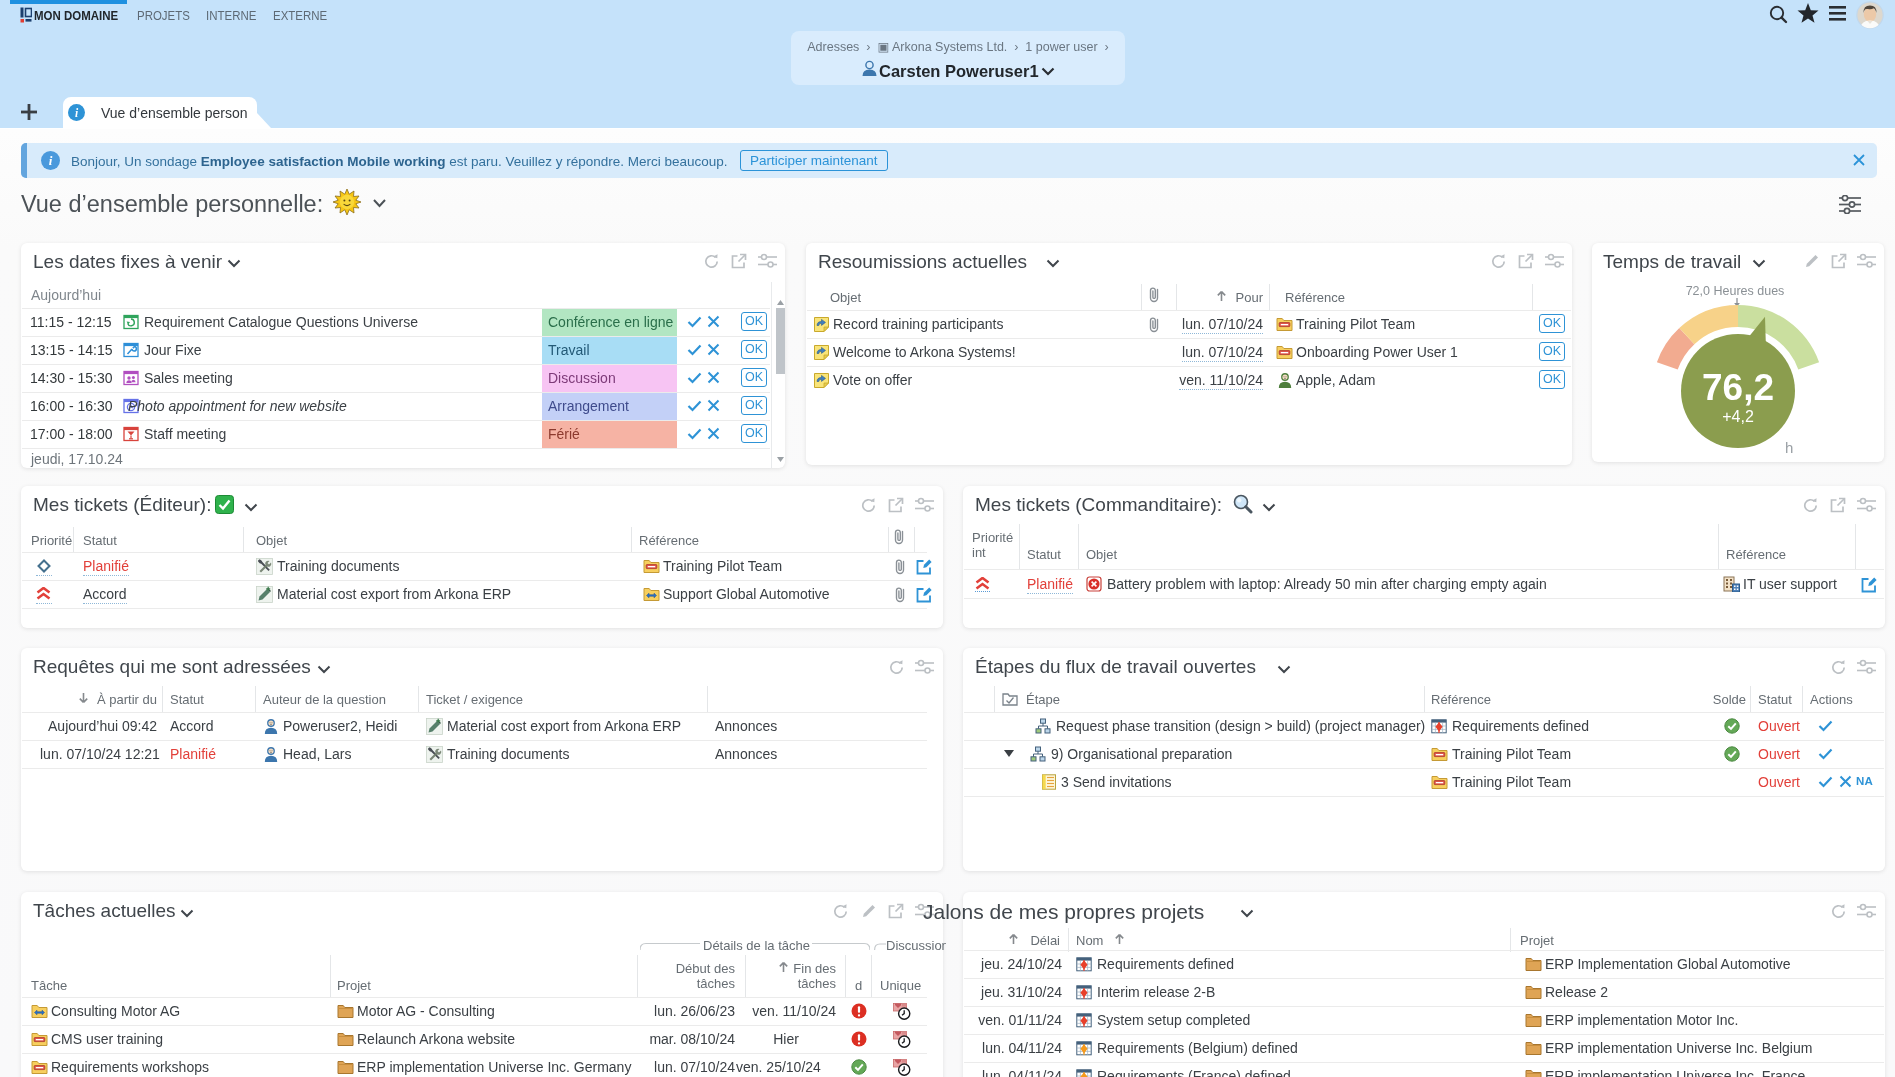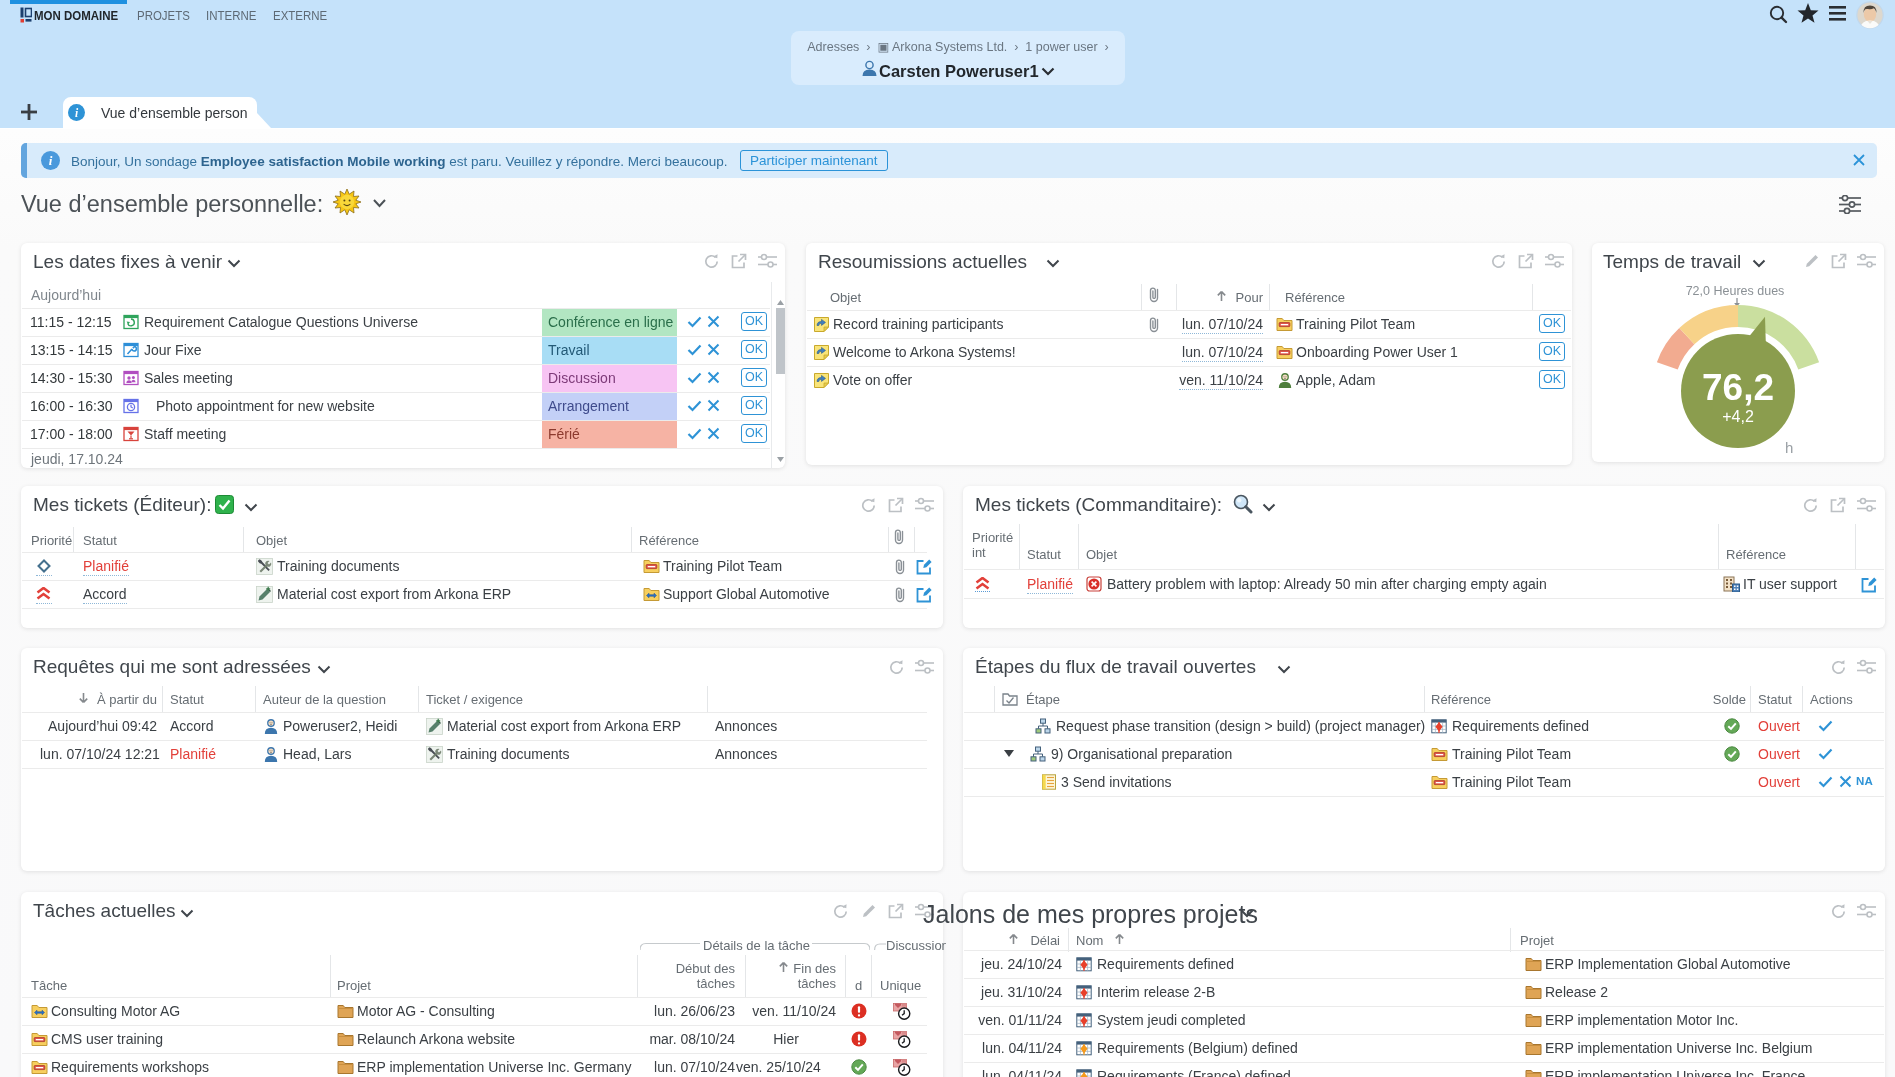--- a/index.html
+++ b/index.html
@@ -215,21 +215,21 @@
   </svg>
 <div class="okbtn" style="left:741px;top:368px;">OK</div>
 <div class="sep" style="left:22px;top:392px;width:748px;"></div>
 <div class="abs cell" style="left:30px;top:398px;color:#33383b;">16:00 - 16:30</div>
 <svg class="abs" style="left:123px;top:398px;" width="16" height="16" viewBox="0 0 16 16">
     <rect x="1" y="1.5" width="14" height="13" fill="#fff" stroke="#6672e8" stroke-width="1.3"></rect>
     <rect x="1" y="1.5" width="14" height="2.6" fill="#6672e8"></rect>
     <circle cx="8" cy="9" r="3.6" fill="none" stroke="#6672e8" stroke-width="1.3"></circle>
     <path d="M8 6.8 V9 L9.8 10" stroke="#6672e8" stroke-width="1.2" fill="none"></path>
   </svg>
-<div class="abs cell link" style="left:156px;top:398px;">Photo appointment for new website</div>
+<div class="abs cell link" style="left:128px;top:398px;font-style:italic;">Photo appointment for new website</div>
 <div class="abs" style="left:542px;top:393px;width:135px;height:27px;background:#c3d0f7;"></div>
 <div class="abs cell" style="left:548px;top:398px;color:#3f4b8c;">Arrangement</div>
 <svg class="abs" style="left:687px;top:400px;" width="15" height="12" viewBox="0 0 15 12">
     <path d="M1.5 6 L5.5 10 L13.5 1.5" fill="none" stroke="#2e93d6" stroke-width="2.2"></path>
   </svg>
 <svg class="abs" style="left:707px;top:399px;" width="13" height="13" viewBox="0 0 13 13">
     <path d="M1.5 1.5 L11.5 11.5 M11.5 1.5 L1.5 11.5" stroke="#2e93d6" stroke-width="2"></path>
   </svg>
 <div class="okbtn" style="left:741px;top:396px;">OK</div>
 <div class="sep" style="left:22px;top:420px;width:748px;"></div>
@@ -838,21 +838,21 @@
     <circle cx="8" cy="8" r="7.2" fill="none" stroke="#4c8a42" stroke-width="1"></circle>
     <path d="M4.3 8.2 L7 10.9 L11.8 5.4" fill="none" stroke="#fff" stroke-width="2"></path>
   </svg>
 <svg class="abs" style="left:893px;top:1059px;" width="18" height="17" viewBox="0 0 18 17">
     <rect x="0.5" y="0.5" width="13" height="7.5" fill="#e8a5a5" stroke="#c96a6a" stroke-width=".8"></rect>
     <path d="M2 2 L5 5 L8 2.2 V0.5 H2 Z" fill="#c4595f"></path>
     <rect x="8.8" y="0.5" width="4.7" height="3" fill="#d98b8b"></rect>
     <circle cx="11.2" cy="10.6" r="5.6" fill="#fff" stroke="#17191c" stroke-width="1.4"></circle>
     <path d="M11.2 7.2 V10.6 L9 12.2" fill="none" stroke="#17191c" stroke-width="1.3"></path>
   </svg>
-<div class="abs wtitle" style="left:923px;top:900px;font-size:25px;text-align:right;">Jalons de mes propres projets</div>
+<div class="abs wtitle" style="left:923px;top:900px;font-size:21px;text-align:right;">Jalons de mes propres projets</div>
 <svg class="abs" style="left:1240px;top:909px;" width="14" height="9" viewBox="0 0 14 9">
     <path d="M1.5 1.5 L7 7 L12.5 1.5" fill="none" stroke="#40464c" stroke-width="2"></path>
   </svg>
 <svg class="abs" style="left:1830px;top:903px;" width="17" height="17" viewBox="0 0 17 17">
     <path d="M14.2 8.5 A5.7 5.7 0 1 1 12.5 4.4" fill="none" stroke="#bcc0c4" stroke-width="1.7"></path>
     <path d="M9.9 4.1 L14.6 5.0 L14.3 0.8 Z" fill="#bcc0c4" transform="rotate(8 12 3)"></path>
   </svg>
 <svg class="abs" style="left:1857px;top:903px;" width="19" height="16" viewBox="0 0 19 16">
     <g stroke="#bcc0c4" stroke-width="1.6" fill="#fff">
       <line x1="0" y1="4" x2="19" y2="4"></line>
@@ -922,21 +922,21 @@
     <g stroke="#9fb3c4" stroke-width="0.7">
       <line x1="4.4" y1="4.6" x2="4.4" y2="14.8"></line>
       <line x1="8" y1="4.6" x2="8" y2="14.8"></line>
       <line x1="11.6" y1="4.6" x2="11.6" y2="14.8"></line>
       <line x1="0.8" y1="8" x2="15.2" y2="8"></line>
       <line x1="0.8" y1="11.4" x2="15.2" y2="11.4"></line>
     </g>
     <line x1="8" y1="4" x2="8" y2="15" stroke="#e8402a" stroke-width="1.2"></line>
     <path d="M8 4.2 L11.6 8.8 L8 13.4 L4.4 8.8 Z" fill="#e8402a"></path>
   </svg>
-<div class="abs cell link" style="left:1097px;top:1012px;">System jeudi completed</div>
+<div class="abs cell link" style="left:1097px;top:1012px;">System setup completed</div>
 <svg class="abs" style="left:1525px;top:1012px;" width="17" height="16" viewBox="0 0 17 16">
     <path d="M1 2.5 h5.2 l1.6 2 H16 v10 H1 Z" fill="#dfa455" stroke="#a8762e" stroke-width="1"></path>
     <path d="M1 6 H16 V5 H1 Z" fill="#c98f3f"></path>
   </svg>
 <div class="abs cell link" style="left:1545px;top:1012px;">ERP implementation Motor Inc.</div>
 <div class="sep" style="left:964px;top:1034px;width:920px;"></div>
 <div class="abs cell" style="left:962px;top:1040px;width:100px;text-align:right;">lun. 04/11/24</div>
 <svg class="abs" style="left:1076px;top:1040px;" width="16" height="16" viewBox="0 0 16 16">
     <rect x="0.8" y="1.8" width="14.4" height="13" fill="#fff" stroke="#44617c" stroke-width="1"></rect>
     <rect x="0.8" y="1.8" width="14.4" height="2.8" fill="#44617c"></rect>

